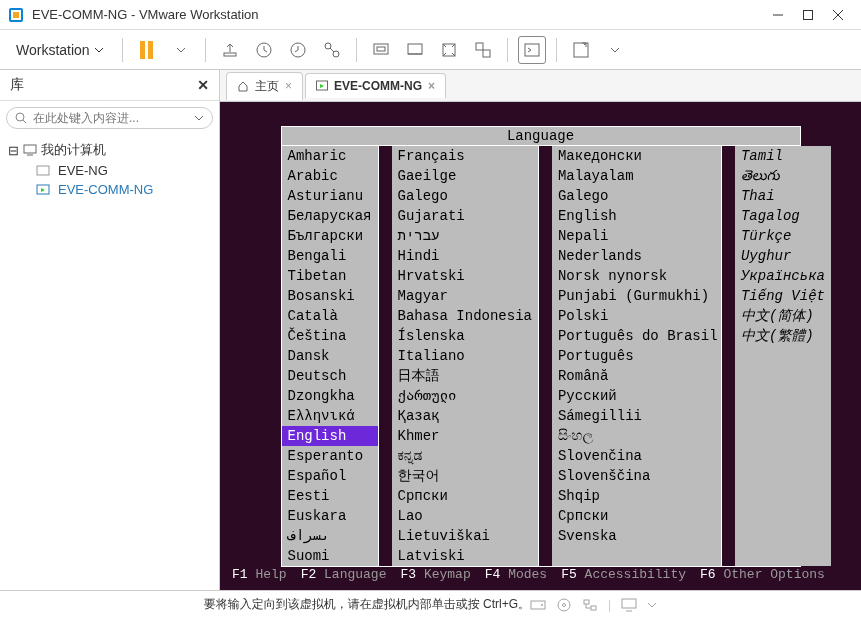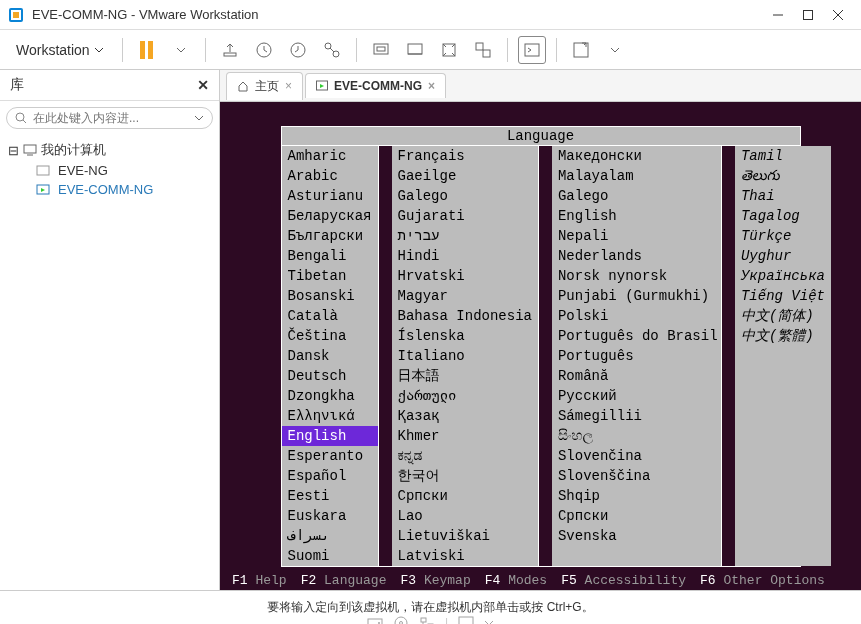--- a/index.html
+++ b/index.html
@@ -40,24 +40,24 @@
 .lang-grid { display: flex; border: 1px solid #fff; gap: 13px; }
 .lang-col { background: #bcbcbc; color: #000; border-right: 1px solid #fff; }
 .lang-col:last-child { border-right: none; }
 .lang-col.c1 { width: 100px; }
 .lang-col.c2 { width: 150px; }
 .lang-col.c3 { width: 170px; }
 .lang-col.c4 { width: 100px; font-style: italic; }
 .lang-item { padding: 0 6px; line-height: 20px; white-space: nowrap; cursor: pointer; }
 .lang-item.selected { background: #6d28d9; color: #fff; }
 
-.fkeys { position: absolute; bottom: 2px; left: 0; right: 0; display: flex; gap: 14px; padding: 0 12px; color: #999; font-size: 13px; }
+.fkeys { position: absolute; bottom: 8px; left: 0; right: 0; display: flex; gap: 14px; padding: 0 12px; color: #999; font-size: 13px; }
 .fkeys span b { color: #fff; font-weight: normal; }
 
-.statusbar { height: 28px; border-top: 1px solid #ccc; display: flex; align-items: center; padding: 8px 10px; font-size: 12px; justify-content: space-between; flex-direction: column; }
+.statusbar { height: 28px; border-top: 1px solid #ccc; display: flex; align-items: center; padding: 0 10px; font-size: 12px; justify-content: center; }
 .status-icons { display: flex; gap: 10px; }
 .status-icons svg { opacity: 0.6; }
 </style>
 </head>
 <body>
 
 <div class="titlebar">
   <svg class="app-icon" viewBox="0 0 16 16">
       <rect x="1" y="1" width="14" height="14" rx="2" fill="#0a84d6"></rect>
       <rect x="3" y="3" width="10" height="10" fill="#fff"></rect>

